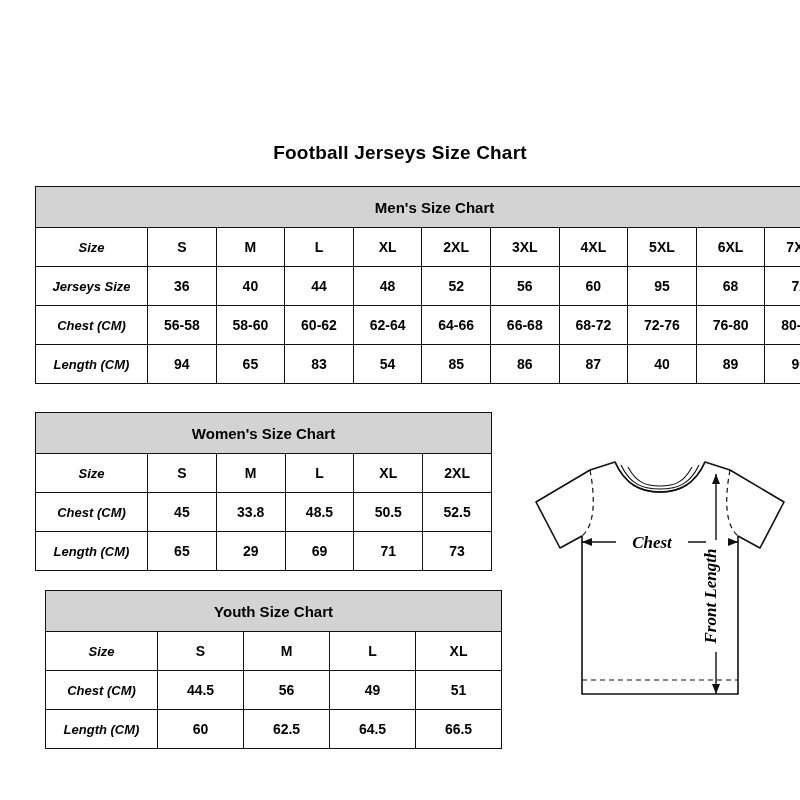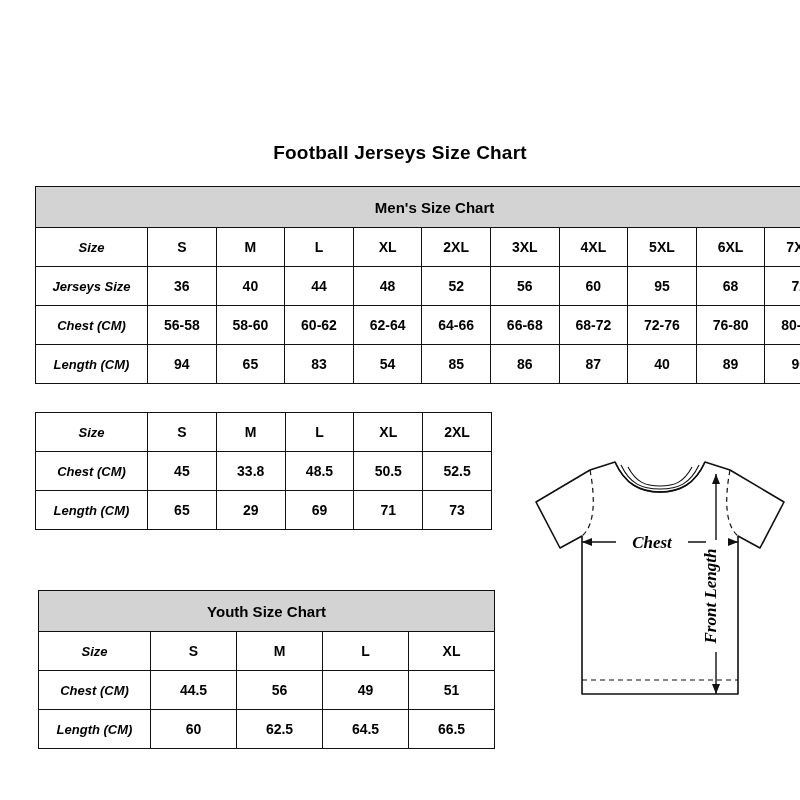--- a/index.html
+++ b/index.html
@@ -78,21 +78,21 @@
   #womens-size-chart {
     left: 35px;
     top: 368px;
     width: 456px;
   }
   #womens-size-chart col.c0 { width: 112px; }
   #womens-size-chart col.cx { width: 68.8px; }
 
   
   #youth-size-chart {
-    left: 38px;
+    left: 45px;
     top: 546px;
     width: 456px;
     border-radius: 13px;
   }
   #youth-size-chart col.c0 { width: 112px; }
   #youth-size-chart col.cx { width: 86px; }
 
   .shirt-diagram {
     position: absolute;
     left: 520px;
@@ -191,20 +191,23 @@
   <table class="chart" id="womens-size-chart">
     <colgroup>
       <col class="c0">
         <col class="cx">
         <col class="cx">
         <col class="cx">
         <col class="cx">
         <col class="cx">
     </colgroup>
     <tbody>
+      <tr>
+        <td class="cap" colspan="6">Women's Size Chart</td>
+      </tr>
       <tr class="row">
         <td class="label">Size</td>
         <td class="val">S</td>
         <td class="val">M</td>
         <td class="val">L</td>
         <td class="val">XL</td>
         <td class="val">2XL</td>
       </tr>
       <tr class="row">
         <td class="label">Chest (CM)</td>

